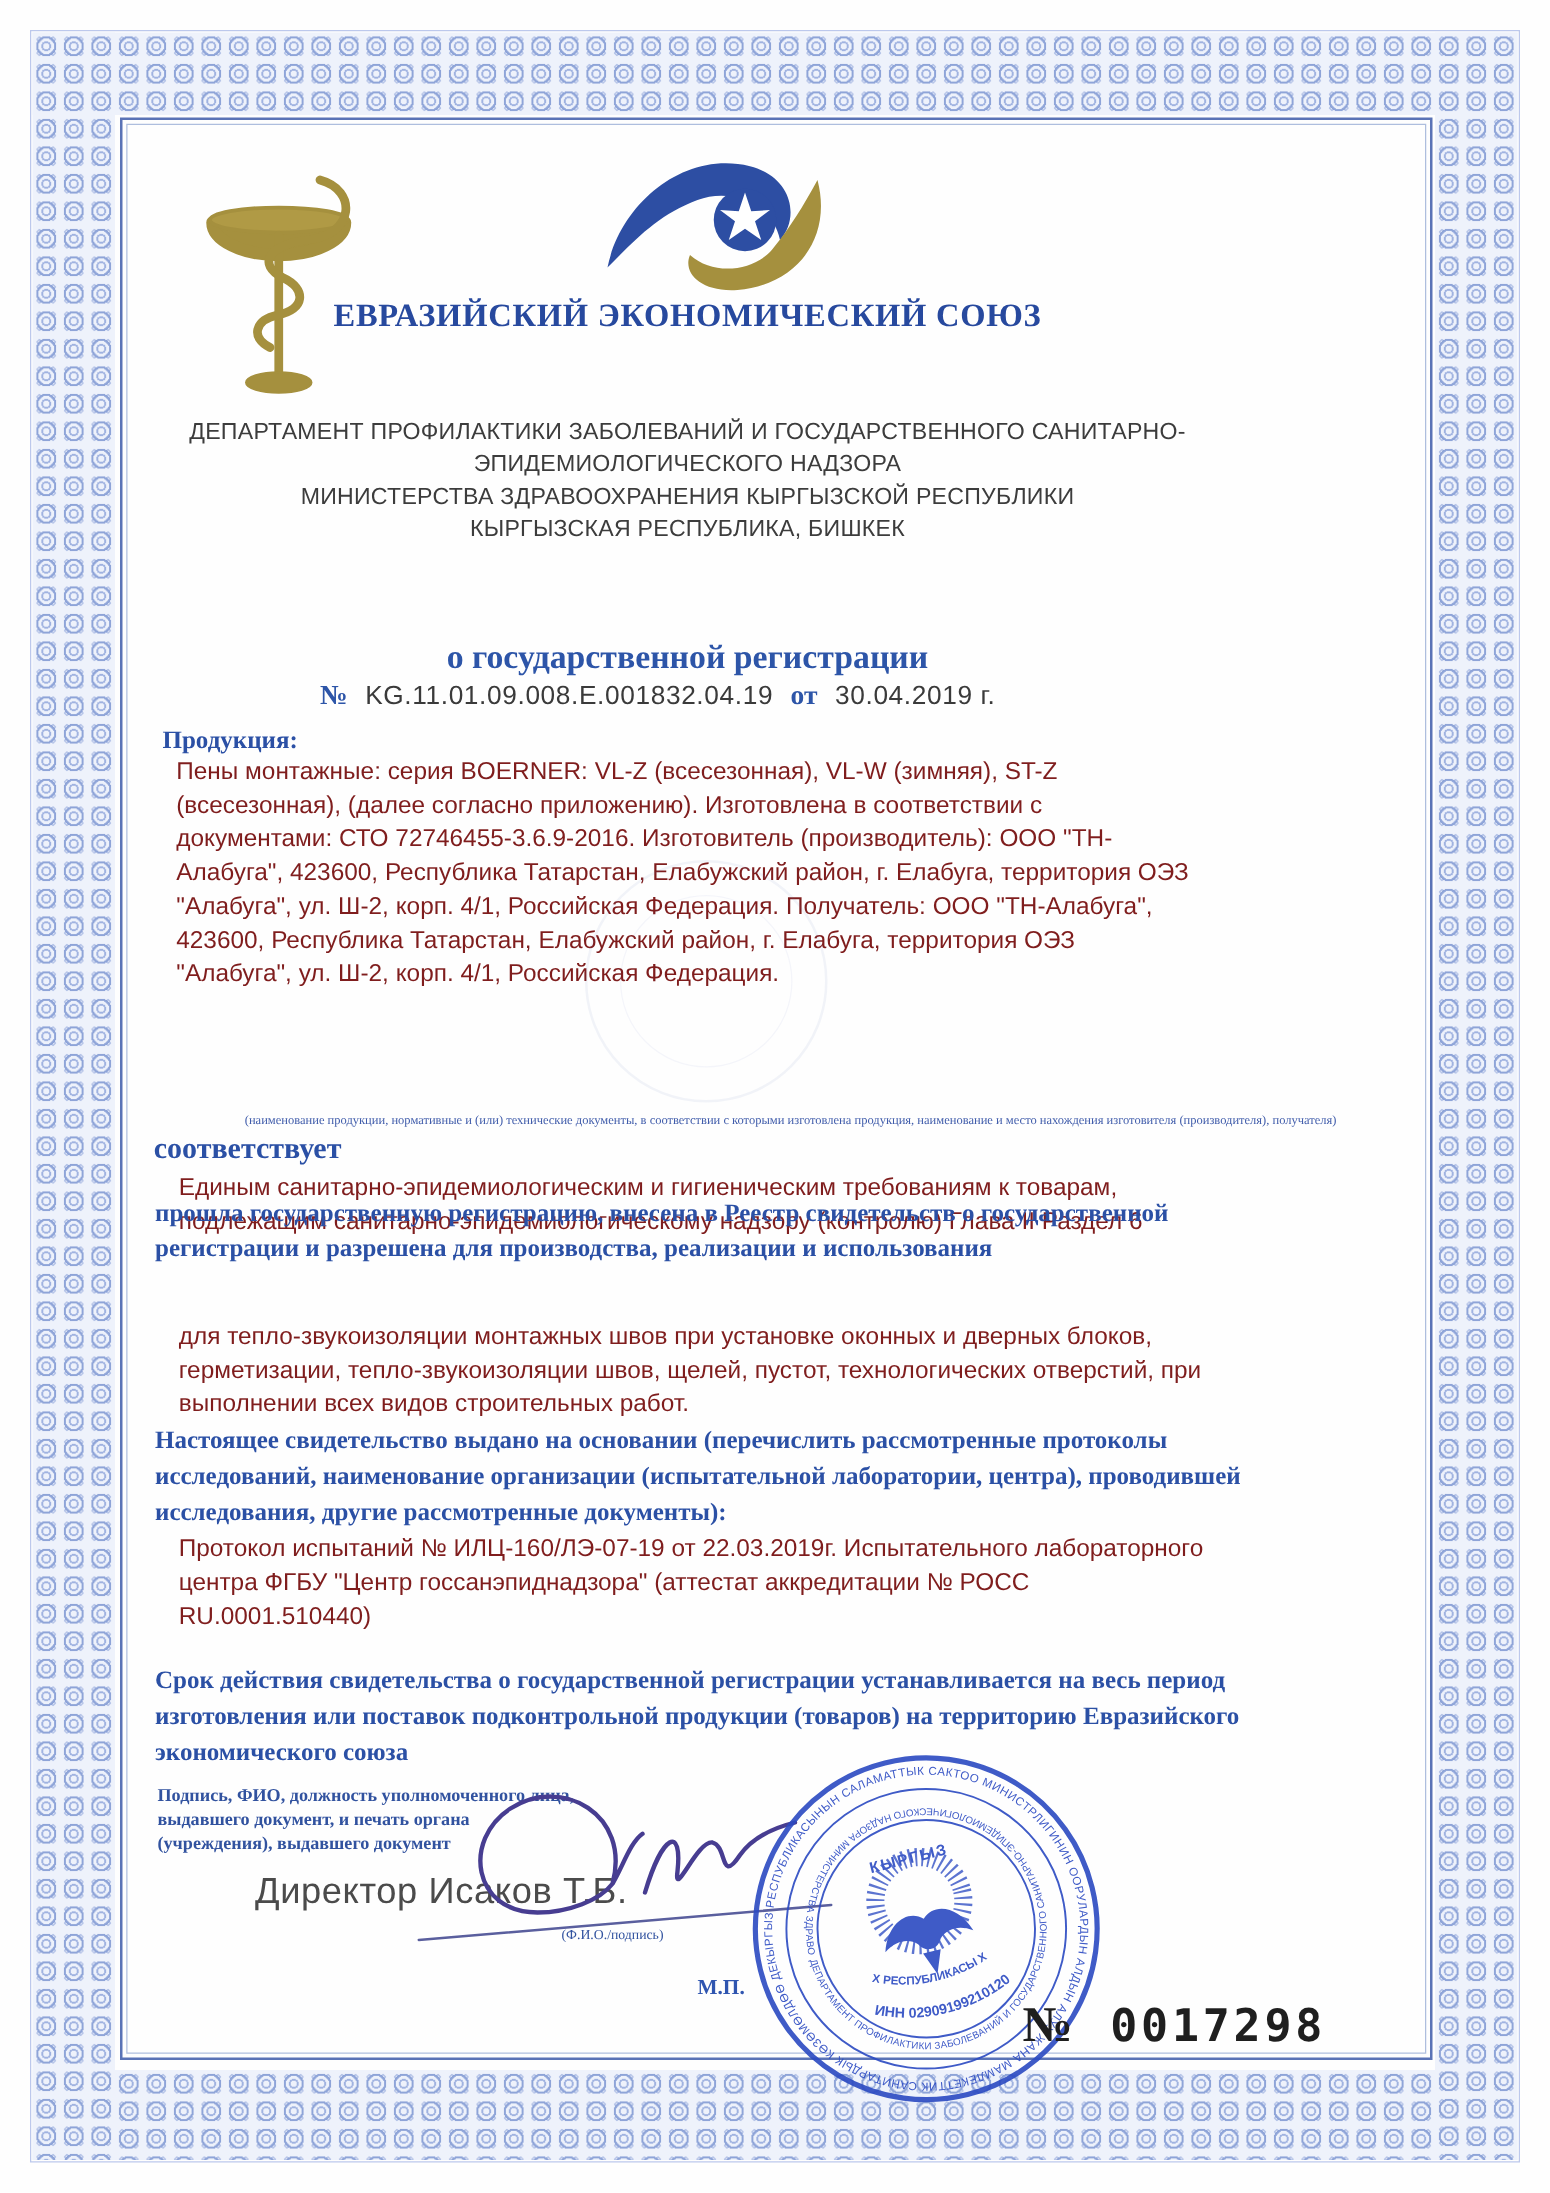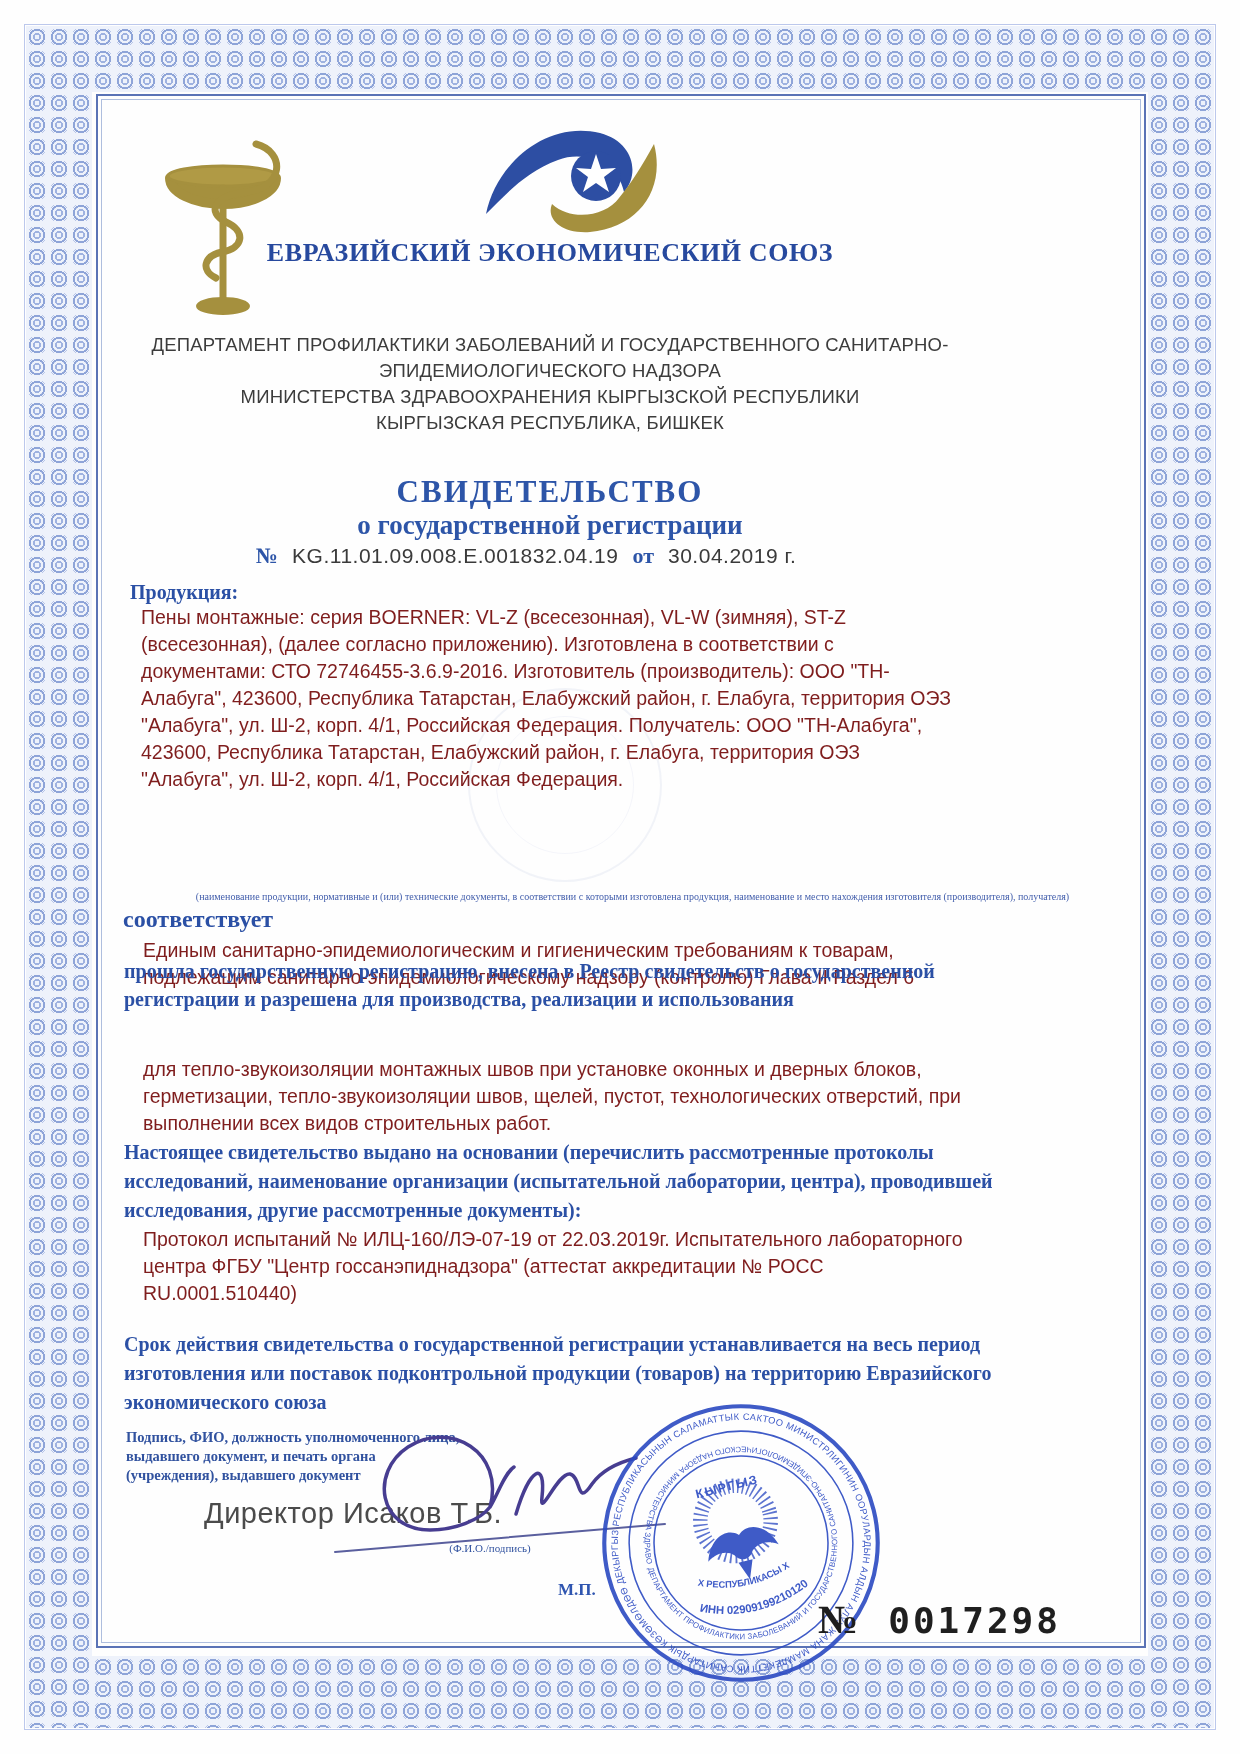--- a/index.html
+++ b/index.html
@@ -99,21 +99,20 @@
   <div class="centered-block union-title">ЕВРАЗИЙСКИЙ ЭКОНОМИЧЕСКИЙ СОЮЗ</div>
 
   <div class="centered-block dept">
     <div>ДЕПАРТАМЕНТ ПРОФИЛАКТИКИ ЗАБОЛЕВАНИЙ И ГОСУДАРСТВЕННОГО САНИТАРНО-</div>
     <div>ЭПИДЕМИОЛОГИЧЕСКОГО НАДЗОРА</div>
     <div>МИНИСТЕРСТВА ЗДРАВООХРАНЕНИЯ КЫРГЫЗСКОЙ РЕСПУБЛИКИ</div>
     <div>КЫРГЫЗСКАЯ РЕСПУБЛИКА, БИШКЕК</div>
   </div>
 
 
-  <div class="centered-block cert-title1">СВИДЕТЕЛЬСТВО</div>
   <div class="centered-block cert-title2">о государственной регистрации</div>
 
   <div class="cert-number-row">
     <span class="blue-label">№</span>
     <span class="num-text">KG.11.01.09.008.E.001832.04.19</span>
     <span class="blue-label">от</span>
     <span class="num-text">30.04.2019 г.</span>
   </div>
 
   <div class="sec-label" style="left:130px;top:581px;">Продукция:</div>

